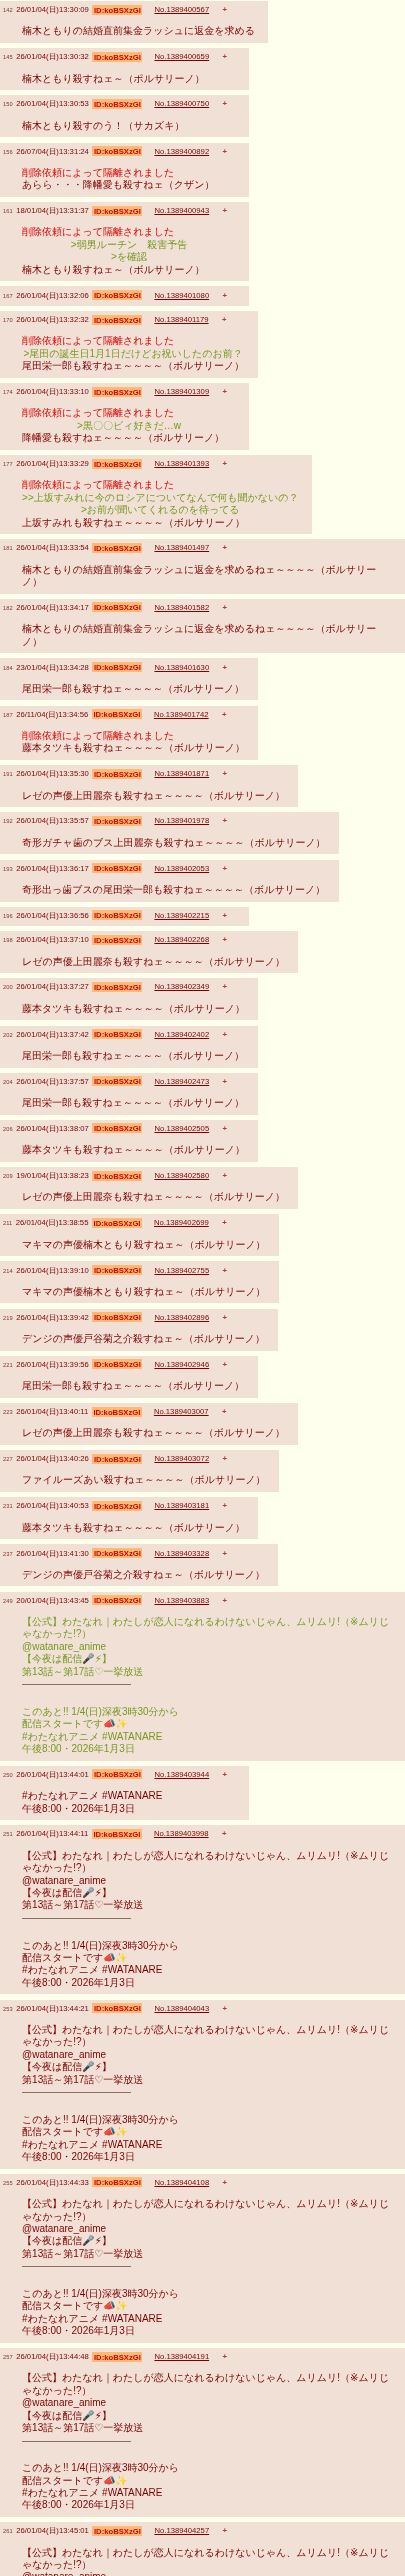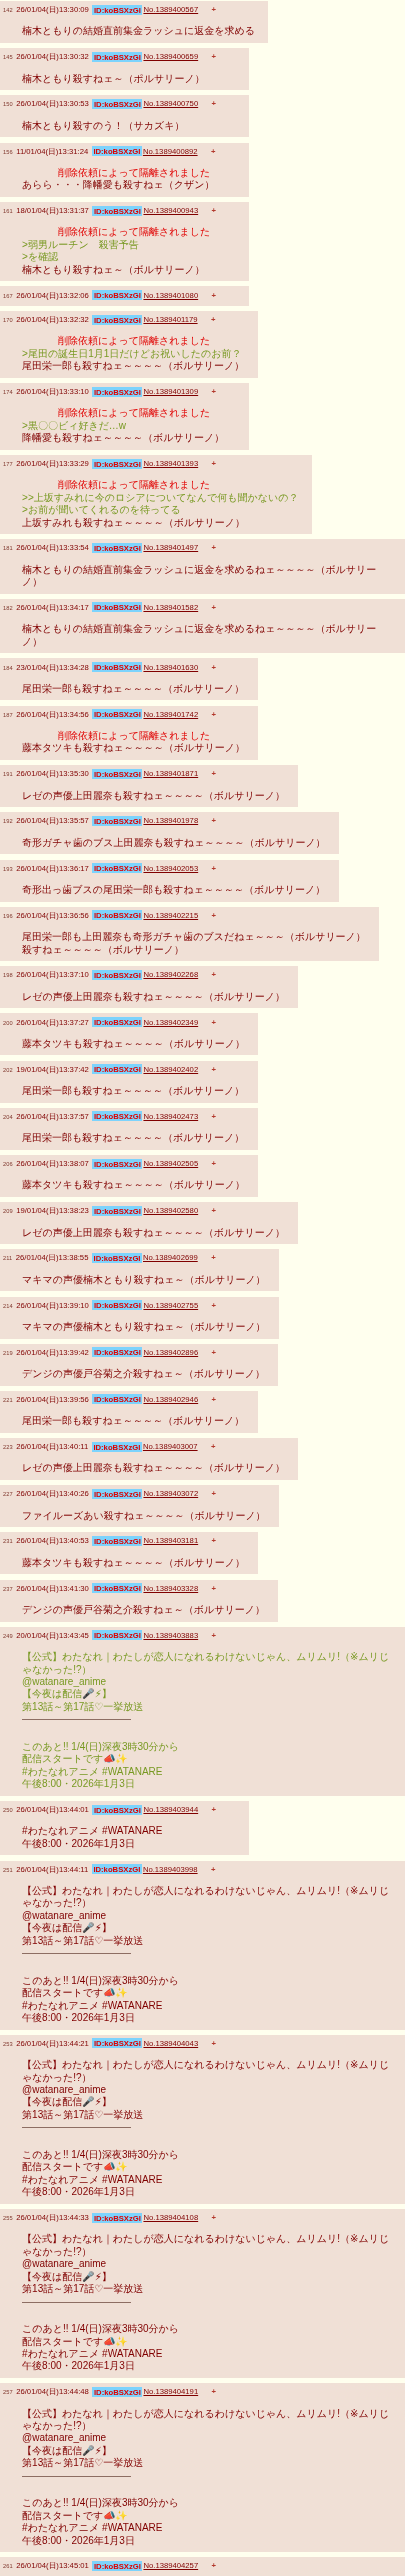--- a/index.html
+++ b/index.html
@@ -20,48 +20,48 @@
     color:#800000;
     font-size:7.7px;
     white-space:nowrap;
   }
   .num{
     font-size:5.7px;
     color:#80392f;
     margin-right:3.6px;
   }
   .pid{
-    background:#7dd3fc;
+    background:#fdba74;
     color:#dd0000;
     padding:0.5px 1.5px;
     margin-left:3.6px;
     font-weight:bold;
   }
   .no{
     color:#800000;
     text-decoration:underline;
-    margin-left:1px;
+    margin-left:12px;
     cursor:pointer;
   }
   .plus{
     color:#b33a2e;
     margin-left:13.4px;
     cursor:pointer;
     font-weight:bold;
   }
   blockquote{
     margin:10.3px 0 0 19px;
     padding:0;
     font-size:10px;
     line-height:12.4px;
     color:#800000;
   }
   blockquote .line{white-space:pre-wrap;}
-  .del{color:#e00000;margin-left:36px;}
-  .quote{color:#789922;}
+  .del{color:#e00000;}
+  .quote{color:#789922;text-align:center;}
   .green .body{color:#789922;}
   .rule{
     border:0;
     border-top:0.5px solid #8d6e63;
     width:109px;
     margin:6.2px 0 20.6px 0;
     height:0;
   }
 </style>
 </head>
@@ -80,21 +80,21 @@
         <div class="line body">楠木ともり殺すねェ～（ポルサリーノ）</div>
       </blockquote>
     </article>
     <article class="post">
       <div class="hdr"><span class="num">150</span><span class="date">26/01/04(日)13:30:53</span><span class="pid">ID:koBSXzGI</span><a class="no">No.1389400750</a><span class="plus">+</span></div>
       <blockquote>
         <div class="line body">楠木ともり殺すのう！（サカズキ）</div>
       </blockquote>
     </article>
     <article class="post">
-      <div class="hdr"><span class="num">156</span><span class="date">11/01/04(日)13:31:24</span><span class="pid">ID:koBSXzGI</span><a class="no">No.1389400892</a><span class="plus">+</span></div>
+      <div class="hdr"><span class="num">156</span><span class="date">26/07/04(日)13:31:24</span><span class="pid">ID:koBSXzGI</span><a class="no">No.1389400892</a><span class="plus">+</span></div>
       <blockquote>
         <div class="line del">削除依頼によって隔離されました</div>
         <div class="line body">あらら・・・降幡愛も殺すねェ（クザン）</div>
       </blockquote>
     </article>
     <article class="post">
       <div class="hdr"><span class="num">161</span><span class="date">18/01/04(日)13:31:37</span><span class="pid">ID:koBSXzGI</span><a class="no">No.1389400943</a><span class="plus">+</span></div>
       <blockquote>
         <div class="line del">削除依頼によって隔離されました</div>
         <div class="line quote">&gt;弱男ルーチン　殺害予告</div>
@@ -142,21 +142,21 @@
         <div class="line body">楠木ともりの結婚直前集金ラッシュに返金を求めるねェ～～～～（ボルサリーノ）</div>
       </blockquote>
     </article>
     <article class="post">
       <div class="hdr"><span class="num">184</span><span class="date">23/01/04(日)13:34:28</span><span class="pid">ID:koBSXzGI</span><a class="no">No.1389401630</a><span class="plus">+</span></div>
       <blockquote>
         <div class="line body">尾田栄一郎も殺すねェ～～～～（ボルサリーノ）</div>
       </blockquote>
     </article>
     <article class="post">
-      <div class="hdr"><span class="num">187</span><span class="date">26/01/04(日)13:34:56</span><span class="pid">ID:koBSXzGI</span><a class="no">No.1389401742</a><span class="plus">+</span></div>
+      <div class="hdr"><span class="num">187</span><span class="date">26/11/04(日)13:34:56</span><span class="pid">ID:koBSXzGI</span><a class="no">No.1389401742</a><span class="plus">+</span></div>
       <blockquote>
         <div class="line del">削除依頼によって隔離されました</div>
         <div class="line body">藤本タツキも殺すねェ～～～～（ボルサリーノ）</div>
       </blockquote>
     </article>
     <article class="post">
       <div class="hdr"><span class="num">191</span><span class="date">26/01/04(日)13:35:30</span><span class="pid">ID:koBSXzGI</span><a class="no">No.1389401871</a><span class="plus">+</span></div>
       <blockquote>
         <div class="line body">レゼの声優上田麗奈も殺すねェ～～～～（ボルサリーノ）</div>
       </blockquote>
@@ -168,39 +168,35 @@
       </blockquote>
     </article>
     <article class="post">
       <div class="hdr"><span class="num">193</span><span class="date">26/01/04(日)13:36:17</span><span class="pid">ID:koBSXzGI</span><a class="no">No.1389402053</a><span class="plus">+</span></div>
       <blockquote>
         <div class="line body">奇形出っ歯ブスの尾田栄一郎も殺すねェ～～～～（ボルサリーノ）</div>
       </blockquote>
     </article>
     <article class="post">
       <div class="hdr"><span class="num">196</span><span class="date">26/01/04(日)13:36:56</span><span class="pid">ID:koBSXzGI</span><a class="no">No.1389402215</a><span class="plus">+</span></div>
-      <blockquote>
-        <div class="line body">尾田栄一郎も上田麗奈も奇形ガチャ歯のブスだねェ～～～（ボルサリーノ）</div>
-        <div class="line body">殺すねェ～～～～（ボルサリーノ）</div>
-      </blockquote>
     </article>
     <article class="post">
       <div class="hdr"><span class="num">198</span><span class="date">26/01/04(日)13:37:10</span><span class="pid">ID:koBSXzGI</span><a class="no">No.1389402268</a><span class="plus">+</span></div>
       <blockquote>
         <div class="line body">レゼの声優上田麗奈も殺すねェ～～～～（ボルサリーノ）</div>
       </blockquote>
     </article>
     <article class="post">
       <div class="hdr"><span class="num">200</span><span class="date">26/01/04(日)13:37:27</span><span class="pid">ID:koBSXzGI</span><a class="no">No.1389402349</a><span class="plus">+</span></div>
       <blockquote>
         <div class="line body">藤本タツキも殺すねェ～～～～（ボルサリーノ）</div>
       </blockquote>
     </article>
     <article class="post">
-      <div class="hdr"><span class="num">202</span><span class="date">19/01/04(日)13:37:42</span><span class="pid">ID:koBSXzGI</span><a class="no">No.1389402402</a><span class="plus">+</span></div>
+      <div class="hdr"><span class="num">202</span><span class="date">26/01/04(日)13:37:42</span><span class="pid">ID:koBSXzGI</span><a class="no">No.1389402402</a><span class="plus">+</span></div>
       <blockquote>
         <div class="line body">尾田栄一郎も殺すねェ～～～～（ボルサリーノ）</div>
       </blockquote>
     </article>
     <article class="post">
       <div class="hdr"><span class="num">204</span><span class="date">26/01/04(日)13:37:57</span><span class="pid">ID:koBSXzGI</span><a class="no">No.1389402473</a><span class="plus">+</span></div>
       <blockquote>
         <div class="line body">尾田栄一郎も殺すねェ～～～～（ボルサリーノ）</div>
       </blockquote>
     </article>

